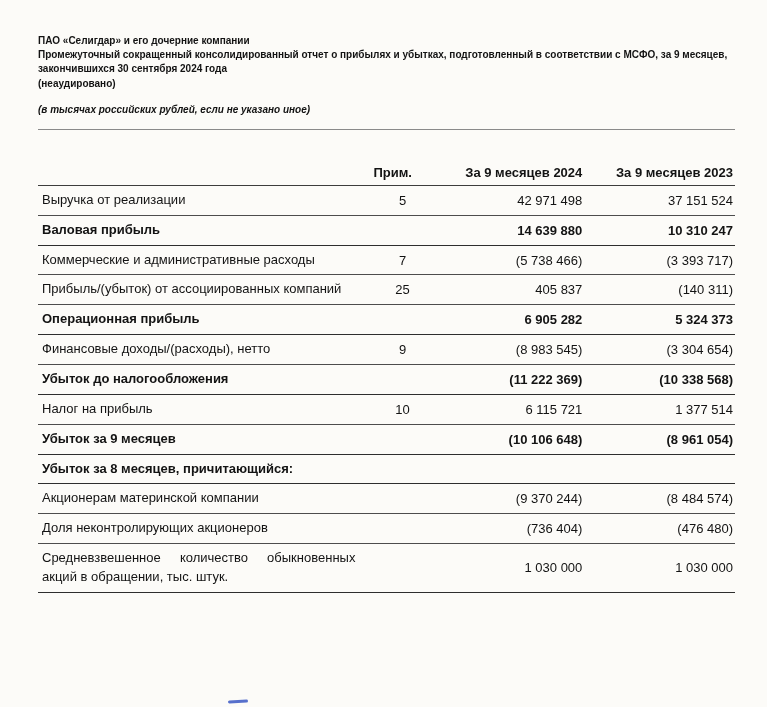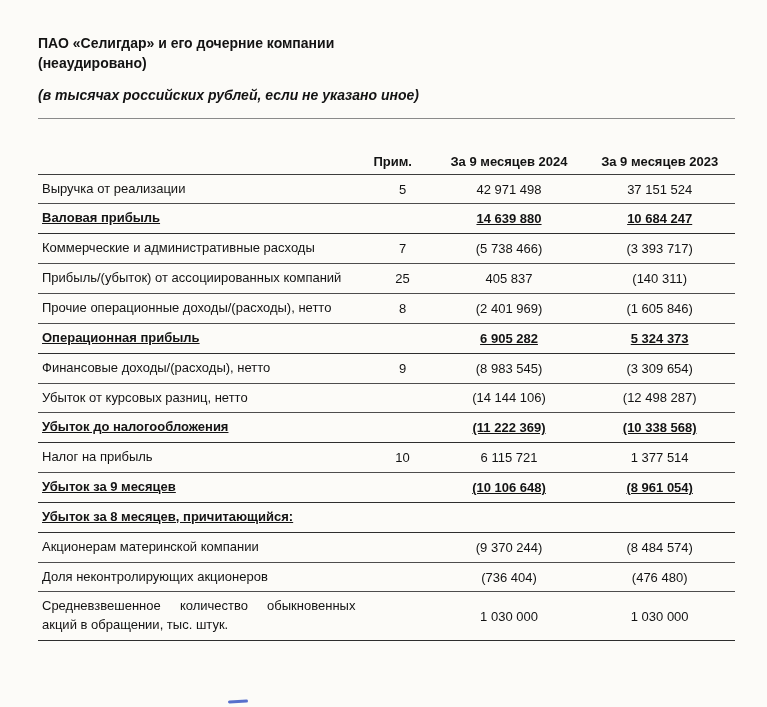--- a/index.html
+++ b/index.html
@@ -6,46 +6,46 @@
   html, body { width: 767px; height: 707px; overflow: hidden; }
   body {
     background: #fcfbf8;
     color: #131313;
     font-family: "Liberation Sans", sans-serif;
     position: relative;
   }
   .page { padding: 34px 32px 0 38px; }
 
   .doc-header { border-bottom: 1px solid #8a8a8a; padding-bottom: 12px; }
-  .doc-header p { font-size: 14px; line-height: 1.42; font-weight: 700; }
+  .doc-header p { font-size: 10px; line-height: 1.42; font-weight: 700; }
   .doc-header p.units { font-style: italic; font-weight: 600; margin-top: 12px; }
 
   table.fin {
     width: 100%;
     border-collapse: collapse;
     margin-top: 30px;
     font-size: 13px;
   }
   table.fin th, table.fin td { vertical-align: middle; }
 
   thead th {
     font-weight: 700;
     text-align: right;
     padding: 4px 2px 7px 2px;
     white-space: nowrap;
   }
   thead th.c-note { text-align: left; }
 
   .c-label { width: 332px; text-align: justify; text-align-last: left; padding: 5px 16px 5px 4px; line-height: 1.45; margin-top: 33px; }
   .c-note  { width: 62px;  text-align: center; white-space: nowrap; padding: 5px 2px; }
-  .c-val   { width: 150px; text-align: center;  white-space: nowrap; padding: 5px 2px; }
+  .c-val   { width: 150px; text-align: right;  white-space: nowrap; padding: 5px 2px; }
 
   tbody tr { border-top: 1px solid #4d4d4d; border-bottom: 1px solid #4d4d4d; }
   thead tr { border-bottom: 1px solid #3d3d3d; }
-  tbody tr.bold-row { font-weight: 700; border-top: 1.5px solid #2e2e2e; border-bottom: 1.5px solid #2e2e2e; text-decoration: underline; }
+  tbody tr.bold-row { font-weight: 700; border-top: 1.5px solid #2e2e2e; border-bottom: 1.5px solid #2e2e2e; }
   tbody tr:last-child { border-bottom: 1.5px solid #2e2e2e; }
 
   .scan-mark {
     position: absolute;
     left: 228px;
     bottom: 4px;
     width: 20px;
     height: 3px;
     background: #3a57c4;
     border-radius: 2px;
@@ -53,20 +53,21 @@
     opacity: 0.85;
   }
 </style>
 </head>
 <body>
 
 <div class="page">
 
   <div class="doc-header">
     <p>ПАО «Селигдар» и его дочерние компании</p>
+    <p>Промежуточный сокращенный консолидированный отчет о прибылях и убытках, подготовленный в соответствии с МСФО, за 9 месяцев, закончившихся 30 сентября 2024 года</p>
     <p>(неаудировано)</p>
     <p class="units">(в тысячах российских рублей, если не указано иное)</p>
   </div>
 
   <table class="fin">
     <thead>
       <tr>
         <th class="c-label"></th>
         <th class="c-note">Прим.</th>
         <th class="c-val">За 9 месяцев 2024</th>
@@ -77,57 +78,45 @@
       <tr>
         <td class="c-label">Выручка от реализации</td>
         <td class="c-note">5</td>
         <td class="c-val">42 971 498</td>
         <td class="c-val">37 151 524</td>
       </tr>
       <tr class="bold-row">
         <td class="c-label">Валовая прибыль</td>
         <td class="c-note"></td>
         <td class="c-val">14 639 880</td>
-        <td class="c-val">10 684 247</td>
+        <td class="c-val">10 310 247</td>
       </tr>
       <tr>
         <td class="c-label">Коммерческие и административные расходы</td>
         <td class="c-note">7</td>
         <td class="c-val">(5 738 466)</td>
         <td class="c-val">(3 393 717)</td>
       </tr>
       <tr>
         <td class="c-label">Прибыль/(убыток) от ассоциированных компаний</td>
         <td class="c-note">25</td>
         <td class="c-val">405 837</td>
         <td class="c-val">(140 311)</td>
       </tr>
-      <tr>
-        <td class="c-label">Прочие операционные доходы/(расходы), нетто</td>
-        <td class="c-note">8</td>
-        <td class="c-val">(2 401 969)</td>
-        <td class="c-val">(1 605 846)</td>
-      </tr>
       <tr class="bold-row">
         <td class="c-label">Операционная прибыль</td>
         <td class="c-note"></td>
         <td class="c-val">6 905 282</td>
         <td class="c-val">5 324 373</td>
       </tr>
       <tr>
         <td class="c-label">Финансовые доходы/(расходы), нетто</td>
         <td class="c-note">9</td>
         <td class="c-val">(8 983 545)</td>
-        <td class="c-val">(3 309 654)</td>
-      </tr>
-      <tr>
-        <td class="c-label">Убыток от курсовых разниц, нетто</td>
-        <td class="c-note"></td>
-        <td class="c-val">(14 144 106)</td>
-        <td class="c-val">(12 498 287)</td>
+        <td class="c-val">(3 304 654)</td>
       </tr>
       <tr class="bold-row">
         <td class="c-label">Убыток до налогообложения</td>
         <td class="c-note"></td>
         <td class="c-val">(11 222 369)</td>
         <td class="c-val">(10 338 568)</td>
       </tr>
       <tr>
         <td class="c-label">Налог на прибыль</td>
         <td class="c-note">10</td>

